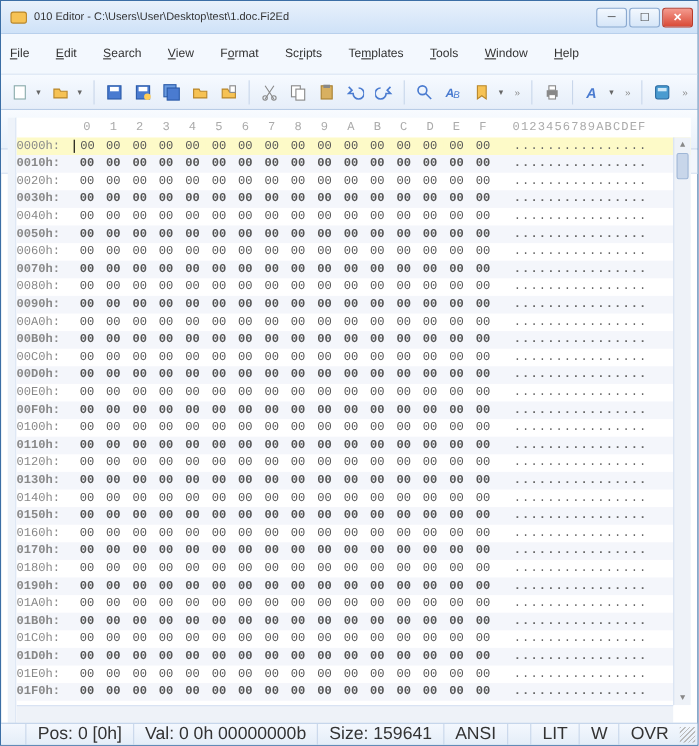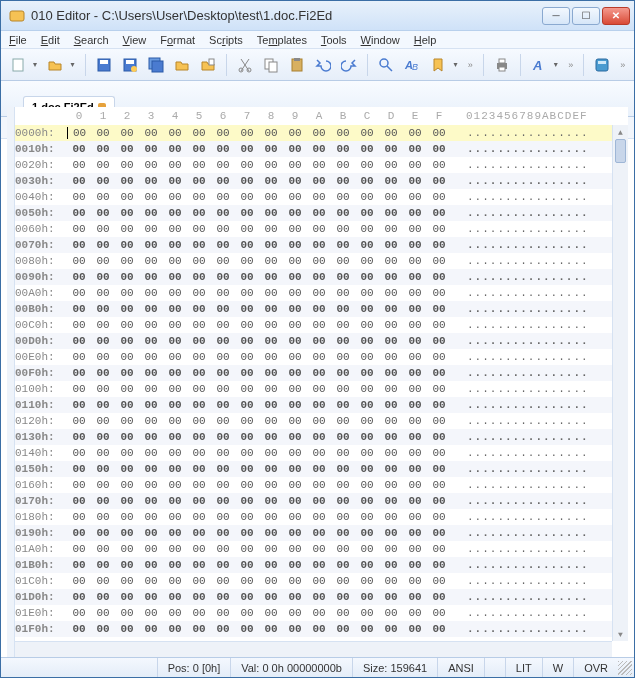--- a/index.html
+++ b/index.html
@@ -2,26 +2,26 @@
 <html><head>
 <meta charset="utf-8">
 <style>
   * { box-sizing: border-box; margin: 0; padding: 0; }
   body { font-family: "Segoe UI", Tahoma, sans-serif; font-size: 11px; background: #fff; width: 635px; height: 678px; overflow: hidden; }
   
   .window { width: 635px; height: 678px; border: 1px solid #3b6ea5; background: #fff; position: relative; }
   
   .titlebar { height: 30px; background: linear-gradient(#e8f1fb, #cfe2f8); display: flex; align-items: center; padding: 0 4px 0 8px; border-bottom: 1px solid #b8d0ec; }
   .titlebar .appicon { width: 16px; height: 16px; margin-right: 6px; }
-  .titlebar .title { flex: 1; color: #333; font-size: 13px; }
+  .titlebar .title { flex: 1; color: #333; font-size: 10px; }
   .winbtns { display: flex; gap: 2px; }
   .winbtn { width: 28px; height: 18px; border: 1px solid #8aa9d0; border-radius: 3px; background: linear-gradient(#f3f8fe,#d6e6f8); display: flex; align-items: center; justify-content: center; font-size: 10px; color: #444; }
   .winbtn.close { background: linear-gradient(#f49a8e,#d94a36); border-color: #b83b2a; color: #fff; font-weight: bold; }
   
-  .menubar { height: 18px; background: #f3f8fe; border-bottom: 1px solid #d6e2f2; display: flex; align-items: center; padding: 0 8px; gap: 14px; }
+  .menubar { height: 37px; background: #f3f8fe; border-bottom: 1px solid #d6e2f2; display: flex; align-items: center; padding: 0 8px; gap: 24px; }
   .menubar .mi { color: #333; cursor: default; }
   .menubar .mi u { text-decoration: underline; }
   
   .toolbar { height: 32px; background: linear-gradient(#f6faff,#e6eef9); border-bottom: 1px solid #b8cce6; display: flex; align-items: center; padding: 0 6px; gap: 4px; }
   .tbtn { width: 24px; height: 24px; display: flex; align-items: center; justify-content: center; border-radius: 3px; }
   .tsep { width: 1px; height: 22px; background: #c8d6ea; margin: 0 3px; }
   .tdrop { width: 8px; color: #666; font-size: 8px; }
   .tchev { color: #888; font-size: 9px; padding: 0 3px; }
   
   .tabbar { height: 36px; background: linear-gradient(#f8fbff,#e9f1fb); border-bottom: 1px solid #b8cce6; display: flex; align-items: flex-end; padding: 0 22px; }
@@ -49,21 +49,21 @@
   .row.first .b { background: #fdfac8; }
   .row .cursor { border-left: 1px solid #000; }
   .row .asc { margin-left: 16px; color: #666; letter-spacing: 1px; }
   .scrollv { position: absolute; right: 0; top: 18px; bottom: 16px; width: 16px; background: #eef2f8; border-left: 1px solid #d6e2f2; }
   .scrollv .thumb { position: absolute; top: 14px; left: 2px; right: 2px; height: 24px; background: #c8d6ea; border: 1px solid #9eb6d6; border-radius: 2px; }
   .scrollv .arr { position: absolute; left: 0; right: 0; height: 14px; display: flex; align-items: center; justify-content: center; color: #888; font-size: 8px; }
   .scrollv .arr.up { top: 0; }
   .scrollv .arr.dn { bottom: 0; }
   .scrollh { position: absolute; left: 0; right: 16px; bottom: 0; height: 16px; background: #eef2f8; border-top: 1px solid #d6e2f2; }
   
-  .statusbar { position: absolute; left: 0; right: 0; bottom: 0; height: 20px; background: linear-gradient(#f4f8fe,#e4edf8); border-top: 1px solid #b8cce6; display: flex; align-items: center; font-size: 11px; color: #333; }
+  .statusbar { position: absolute; left: 0; right: 0; bottom: 0; height: 20px; background: linear-gradient(#f4f8fe,#e4edf8); border-top: 1px solid #b8cce6; display: flex; align-items: center; font-size: 16px; color: #333; }
   .statusbar .cell { border-left: 1px solid #c8d6ea; padding: 0 10px; height: 100%; display: flex; align-items: center; }
   .statusbar .spacer { flex: 1; }
   .grip { width: 14px; height: 14px; margin-left: auto; margin-right: 2px; background: repeating-linear-gradient(135deg,#bbb,#bbb 1px,transparent 1px,transparent 3px); }
 </style>
 </head>
 <body>
 
 <div class="window">
 
   <div class="titlebar">

